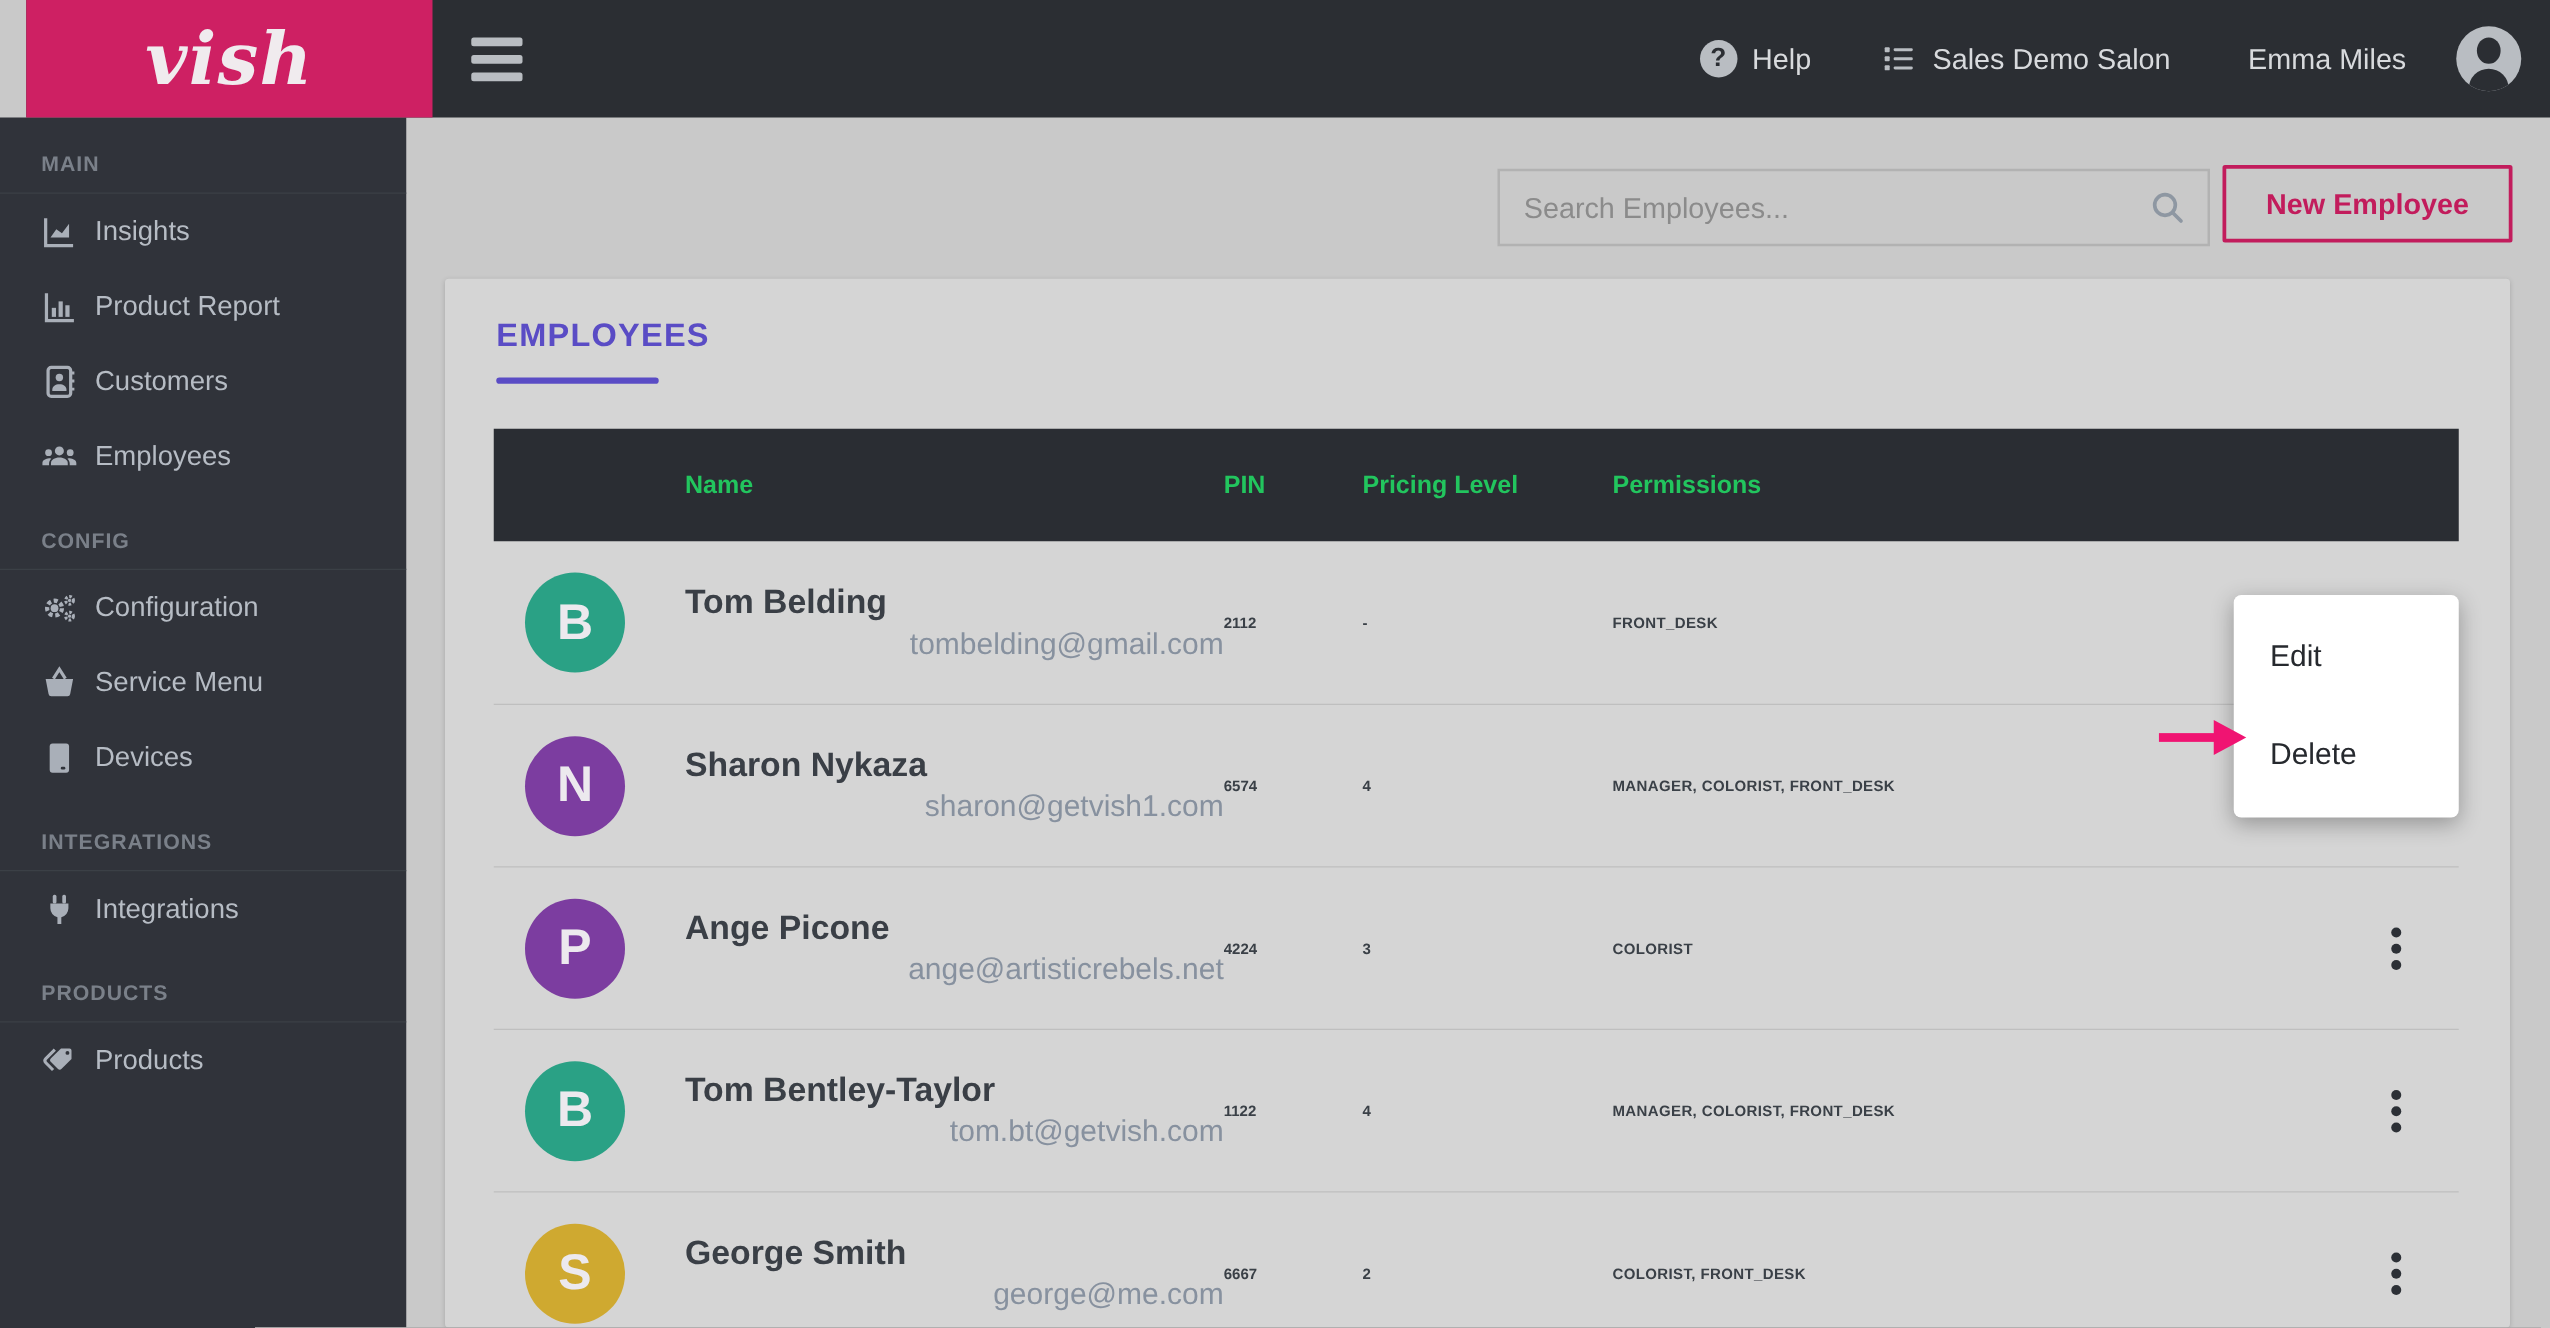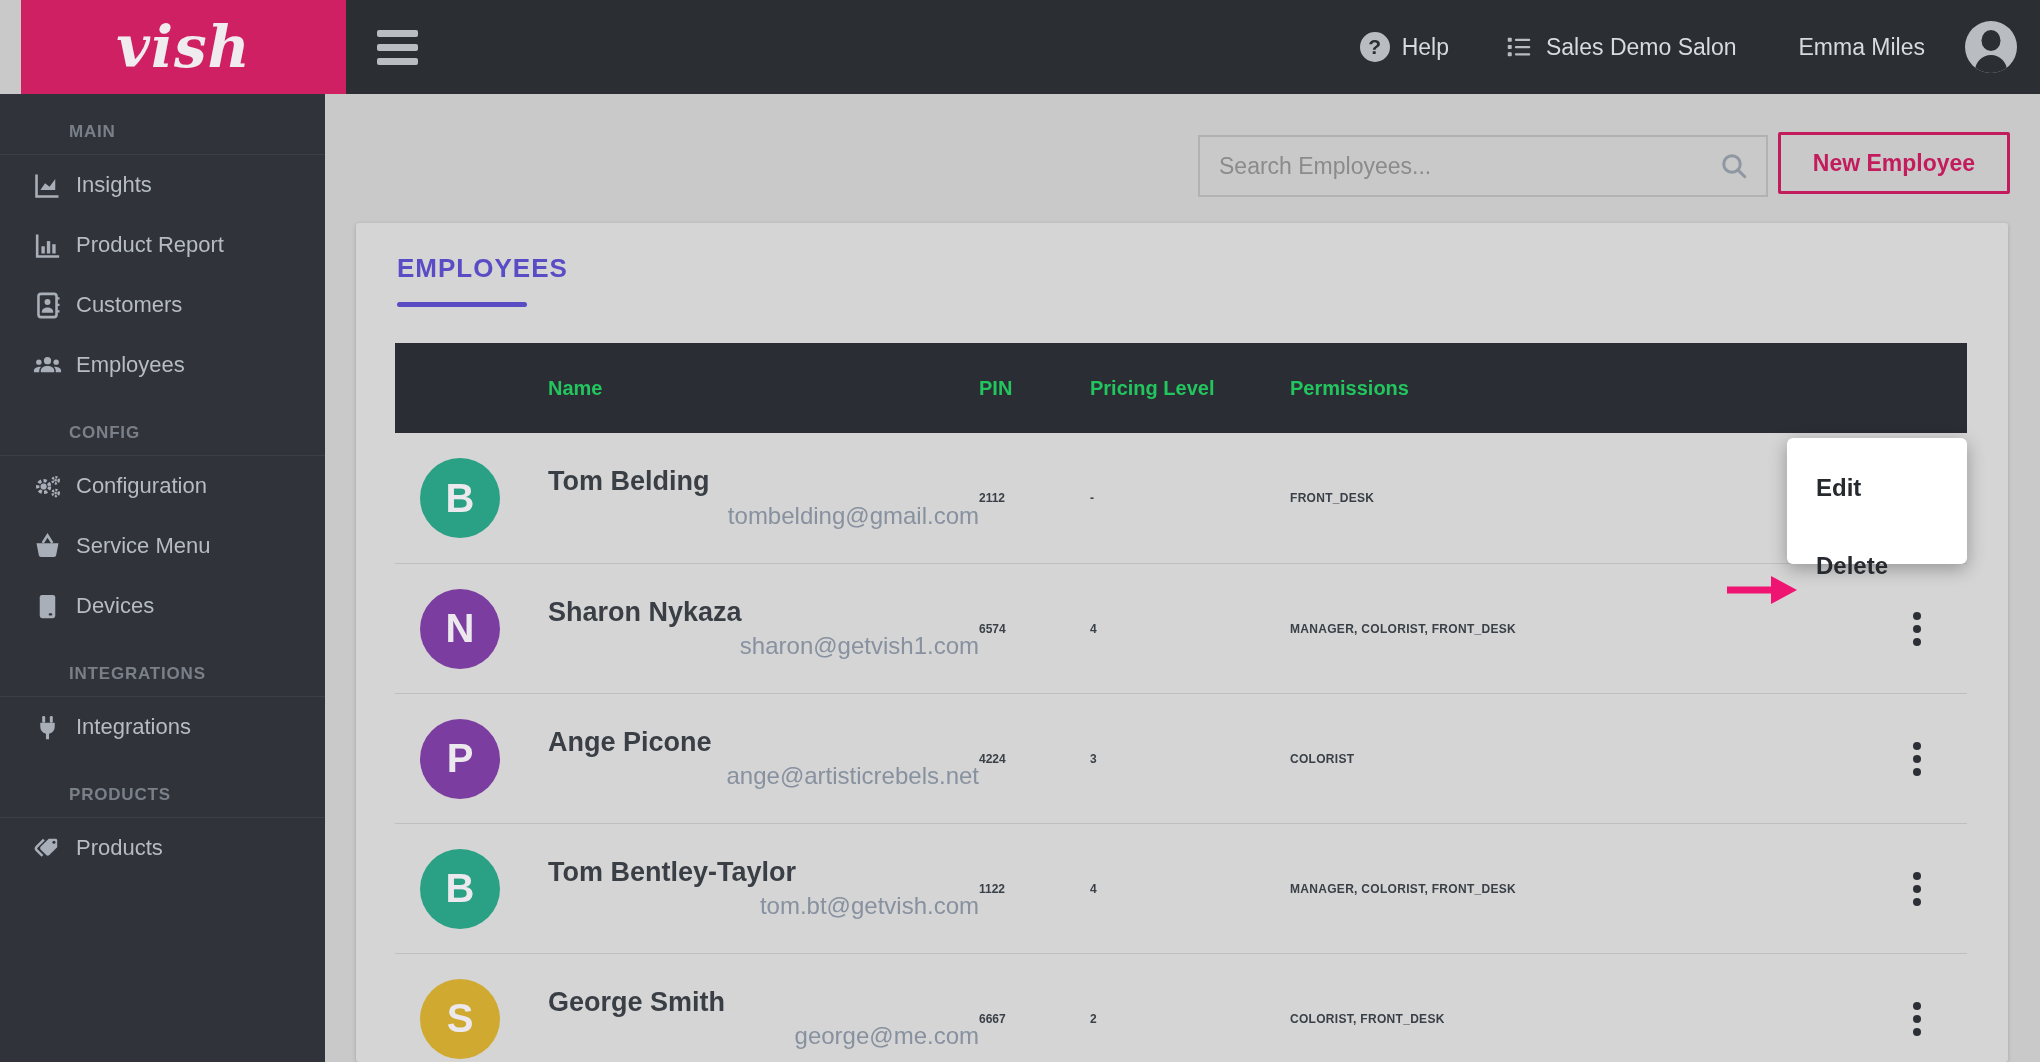--- a/index.html
+++ b/index.html
@@ -38,21 +38,21 @@
   .top-icon-svg{width:30px;height:30px;color:var(--top-icon);}
   .username{margin-left:62px;}
   .user-avatar{margin-left:40px;width:52px;height:52px;border-radius:50%;background:var(--top-icon);overflow:hidden;position:relative;cursor:pointer;}
   .user-avatar .head{position:absolute;left:50%;top:9px;transform:translateX(-50%);width:19px;height:21px;border-radius:50%;background:var(--topbar-bg);}
   .user-avatar .body{position:absolute;left:50%;top:34px;transform:translateX(-50%);width:32px;height:22px;border-radius:16px 16px 0 0;background:var(--topbar-bg);}
   .gap-55{margin-left:55px;}
 
   
   .sidebar{position:absolute;left:0;top:94px;width:325px;height:968px;background:var(--sidebar-bg);z-index:4;}
   .side-section{margin-top:20px;}
-  .side-label{display:block;padding:8px 0 12px 33px;font-size:17px;font-weight:600;letter-spacing:.8px;color:var(--side-label);margin-left:36px;}
+  .side-label{display:block;padding:8px 0 12px 33px;font-size:17px;font-weight:600;letter-spacing:.8px;color:var(--side-label);}
   .side-divider{height:0;border-bottom:1px solid #3b4046;}
   .side-item{height:60px;display:flex;align-items:center;gap:13px;padding-left:32px;color:var(--side-text);font-size:22px;cursor:pointer;}
   .side-item:first-of-type{margin-top:2px;}
   .side-icon{width:31px;height:31px;flex:0 0 31px;color:#a9afb8;display:flex;align-items:center;justify-content:center;}
   .side-icon svg{width:100%;height:100%;}
 
   
   .search-box{position:absolute;left:1198px;top:135px;width:570px;height:62px;border:2px solid #b2b2b2;display:flex;align-items:center;z-index:1;}
   .search-box input{flex:1;height:100%;border:none;outline:none;background:transparent;padding:0 16px 0 19px;font-size:23px;color:#4a4a4a;font-family:"Liberation Sans",sans-serif;}
   .search-box input::placeholder{color:#8b8b8b;opacity:1;}
@@ -73,22 +73,22 @@
   .avatar{width:80px;height:80px;margin-left:25px;border-radius:50%;display:flex;align-items:center;justify-content:center;
           color:#ece9ee;font-size:40px;font-weight:600;}
   .nm{font-size:27px;font-weight:700;color:var(--name-col);line-height:1.15;}
   .em{font-size:24px;color:var(--email-col);margin-top:4px;text-align:right;}
   .cell{font-size:12px;color:var(--cell-col);font-weight:700;}
   .perm{letter-spacing:.3px;}
   .kebab{width:44px;height:60px;display:flex;flex-direction:column;align-items:center;justify-content:center;gap:5px;cursor:pointer;margin-left:8px;}
   .kebab i{display:block;width:8px;height:8px;border-radius:50%;background:#2c3036;}
 
   
-  .ctx-menu{position:absolute;left:1787px;top:438px;width:180px;height:126px;background:#ffffff;border-radius:6px;
-            box-shadow:0 5px 18px rgba(0,0,0,.30);padding-top:11px;z-index:10;font-weight:bold;}
+  .ctx-menu{position:absolute;left:1787px;top:476px;width:180px;height:178px;background:#ffffff;border-radius:6px;
+            box-shadow:0 5px 18px rgba(0,0,0,.30);padding-top:11px;z-index:10;}
   .ctx-item{height:78px;display:flex;align-items:center;padding-left:29px;font-size:24px;color:#26292e;cursor:pointer;}
   .cursor-arrow{position:absolute;left:1727px;top:574px;width:72px;height:32px;z-index:11;pointer-events:none;}
 </style>
 </head>
 <body>
 
 <div class="screen">
 
   <header class="topbar">
     <div class="logo">vish</div>

